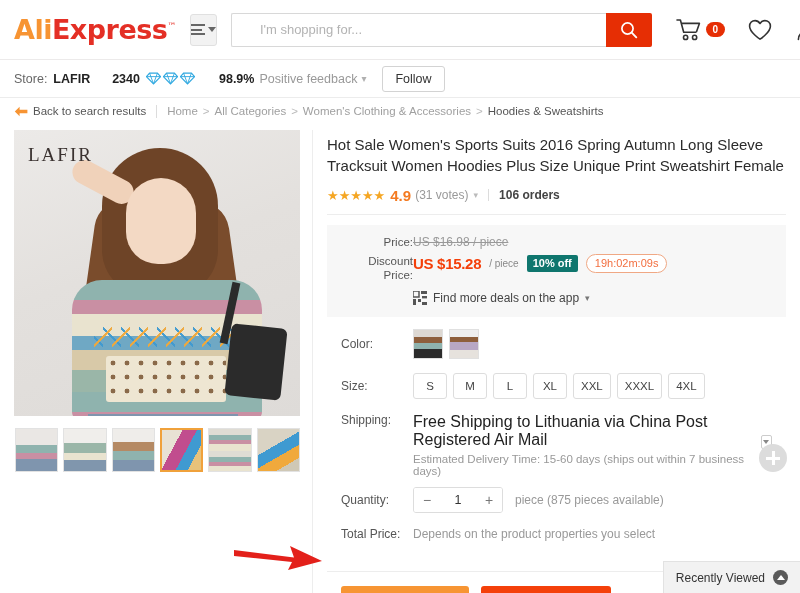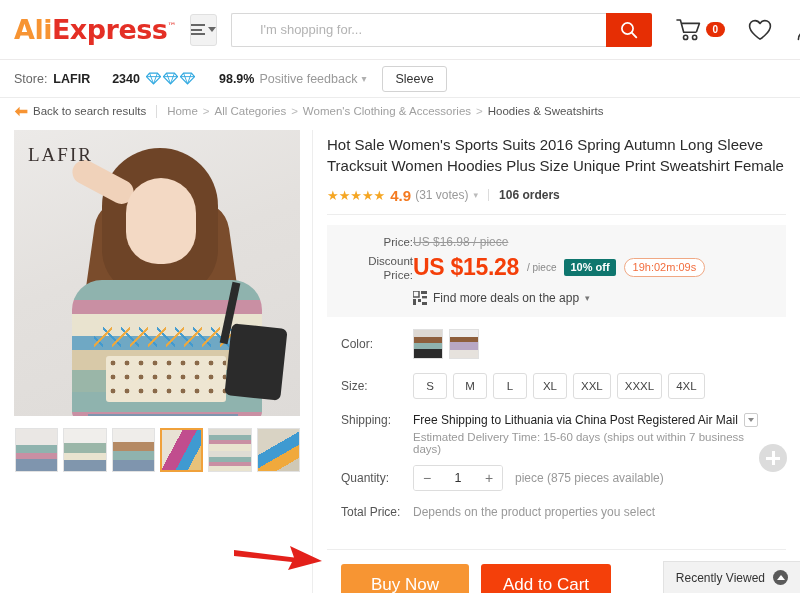--- a/index.html
+++ b/index.html
@@ -280,21 +280,21 @@
   .price-block {
     background:#f7f7f7;
     padding: 10px 14px 12px 14px;
     margin-top: 10px;
     text-align: right;
   }
   .prow { display:flex; align-items:flex-start; margin-bottom: 4px; }
   .plabel { width: 72px; flex:0 0 72px; color:#555; font-size: 11.5px; line-height:1.3; }
   .old-price { color:#999; text-decoration: line-through; font-size: 12px; }
   .disc-line { display:flex; align-items:center; gap:8px; }
-  .big-price { color:#f43f09; font-size: 23px; font-weight: bold; letter-spacing:-0.3px;}
+  .big-price { color:#f43f09; font-size: 15px; font-weight: bold; letter-spacing:-0.3px;}
   .per-piece { color:#888; font-size:10px; }
   .off-badge {
     background:#0f766e; color:#fff; font-size:11px; font-weight:bold;
     padding: 2.5px 6px; border-radius: 2px;
   }
   .timer {
     border: 1px solid #f0a884; color:#f26e3f; font-size:11px;
     padding: 2.5px 8px; border-radius: 10px; background:#fff;
   }
   .app-deal {
@@ -317,21 +317,21 @@
   .size-btn {
     min-width: 34px; height: 26px;
     border: 1px solid #ddd; background:#fff; border-radius:3px;
     font-size: 11.5px; color:#444;
     display:flex;align-items:center;justify-content:center;
     padding: 0 7px; cursor:pointer;
     font-family: "Liberation Sans", sans-serif;
   }
 
   .ship-row { display:flex; align-items:flex-start; margin-bottom: 10px; }
-  .ship-main { font-size: 12px; color:#222; display:flex; align-items:flex-end; gap:6px;}
+  .ship-main { font-size: 16px; color:#222; display:flex; align-items:flex-end; gap:6px;}
   .ship-sub { font-size: 11.5px; color:#999; margin-top:4px; }
   .drop-box {
     width:14px;height:14px;border:1px solid #ccc;border-radius:2px;background:#fff;
     display:inline-flex;align-items:center;justify-content:center;cursor:pointer;
   }
 
   .qty-box {
     display:flex; align-items:center;
     border:1px solid #ddd; border-radius:3px; background:#fff;
     height: 26px; overflow:hidden;
@@ -466,21 +466,21 @@
         <path d="M0.6 4.6 h13.8 M3.6 1.2 l3.9 10.6 M11.4 1.2 l-3.9 10.6" stroke="#2fa8e0" stroke-width="0.9" fill="none"></path>
       </svg>
     <svg width="15" height="13" viewBox="0 0 15 13">
         <path d="M3.6 1.2 h7.8 l3.2 3.4 -7.1 7.2 -7.1 -7.2 z" fill="none" stroke="#2fa8e0" stroke-width="1.2"></path>
         <path d="M0.6 4.6 h13.8 M3.6 1.2 l3.9 10.6 M11.4 1.2 l-3.9 10.6" stroke="#2fa8e0" stroke-width="0.9" fill="none"></path>
       </svg>
   </span>
   <span class="feedback-pct">98.9%</span>
   <span class="feedback-txt">Positive feedback</span>
   <span class="mini-caret">▾</span>
-  <button class="follow-btn">Sleeve</button>
+  <button class="follow-btn">Follow</button>
 </div>
 
 <div class="crumb-bar">
   <span class="back-link">
     <svg width="14" height="11" viewBox="0 0 14 11">
       <path d="M5.6 0.8 L0.8 5.5 L5.6 10.2 V7.3 H13.4 V3.7 H5.6 Z" fill="#f79433"></path>
     </svg>
     <span>Back to search results</span>
   </span>
   <span class="crumb-sep-bar"></span>

